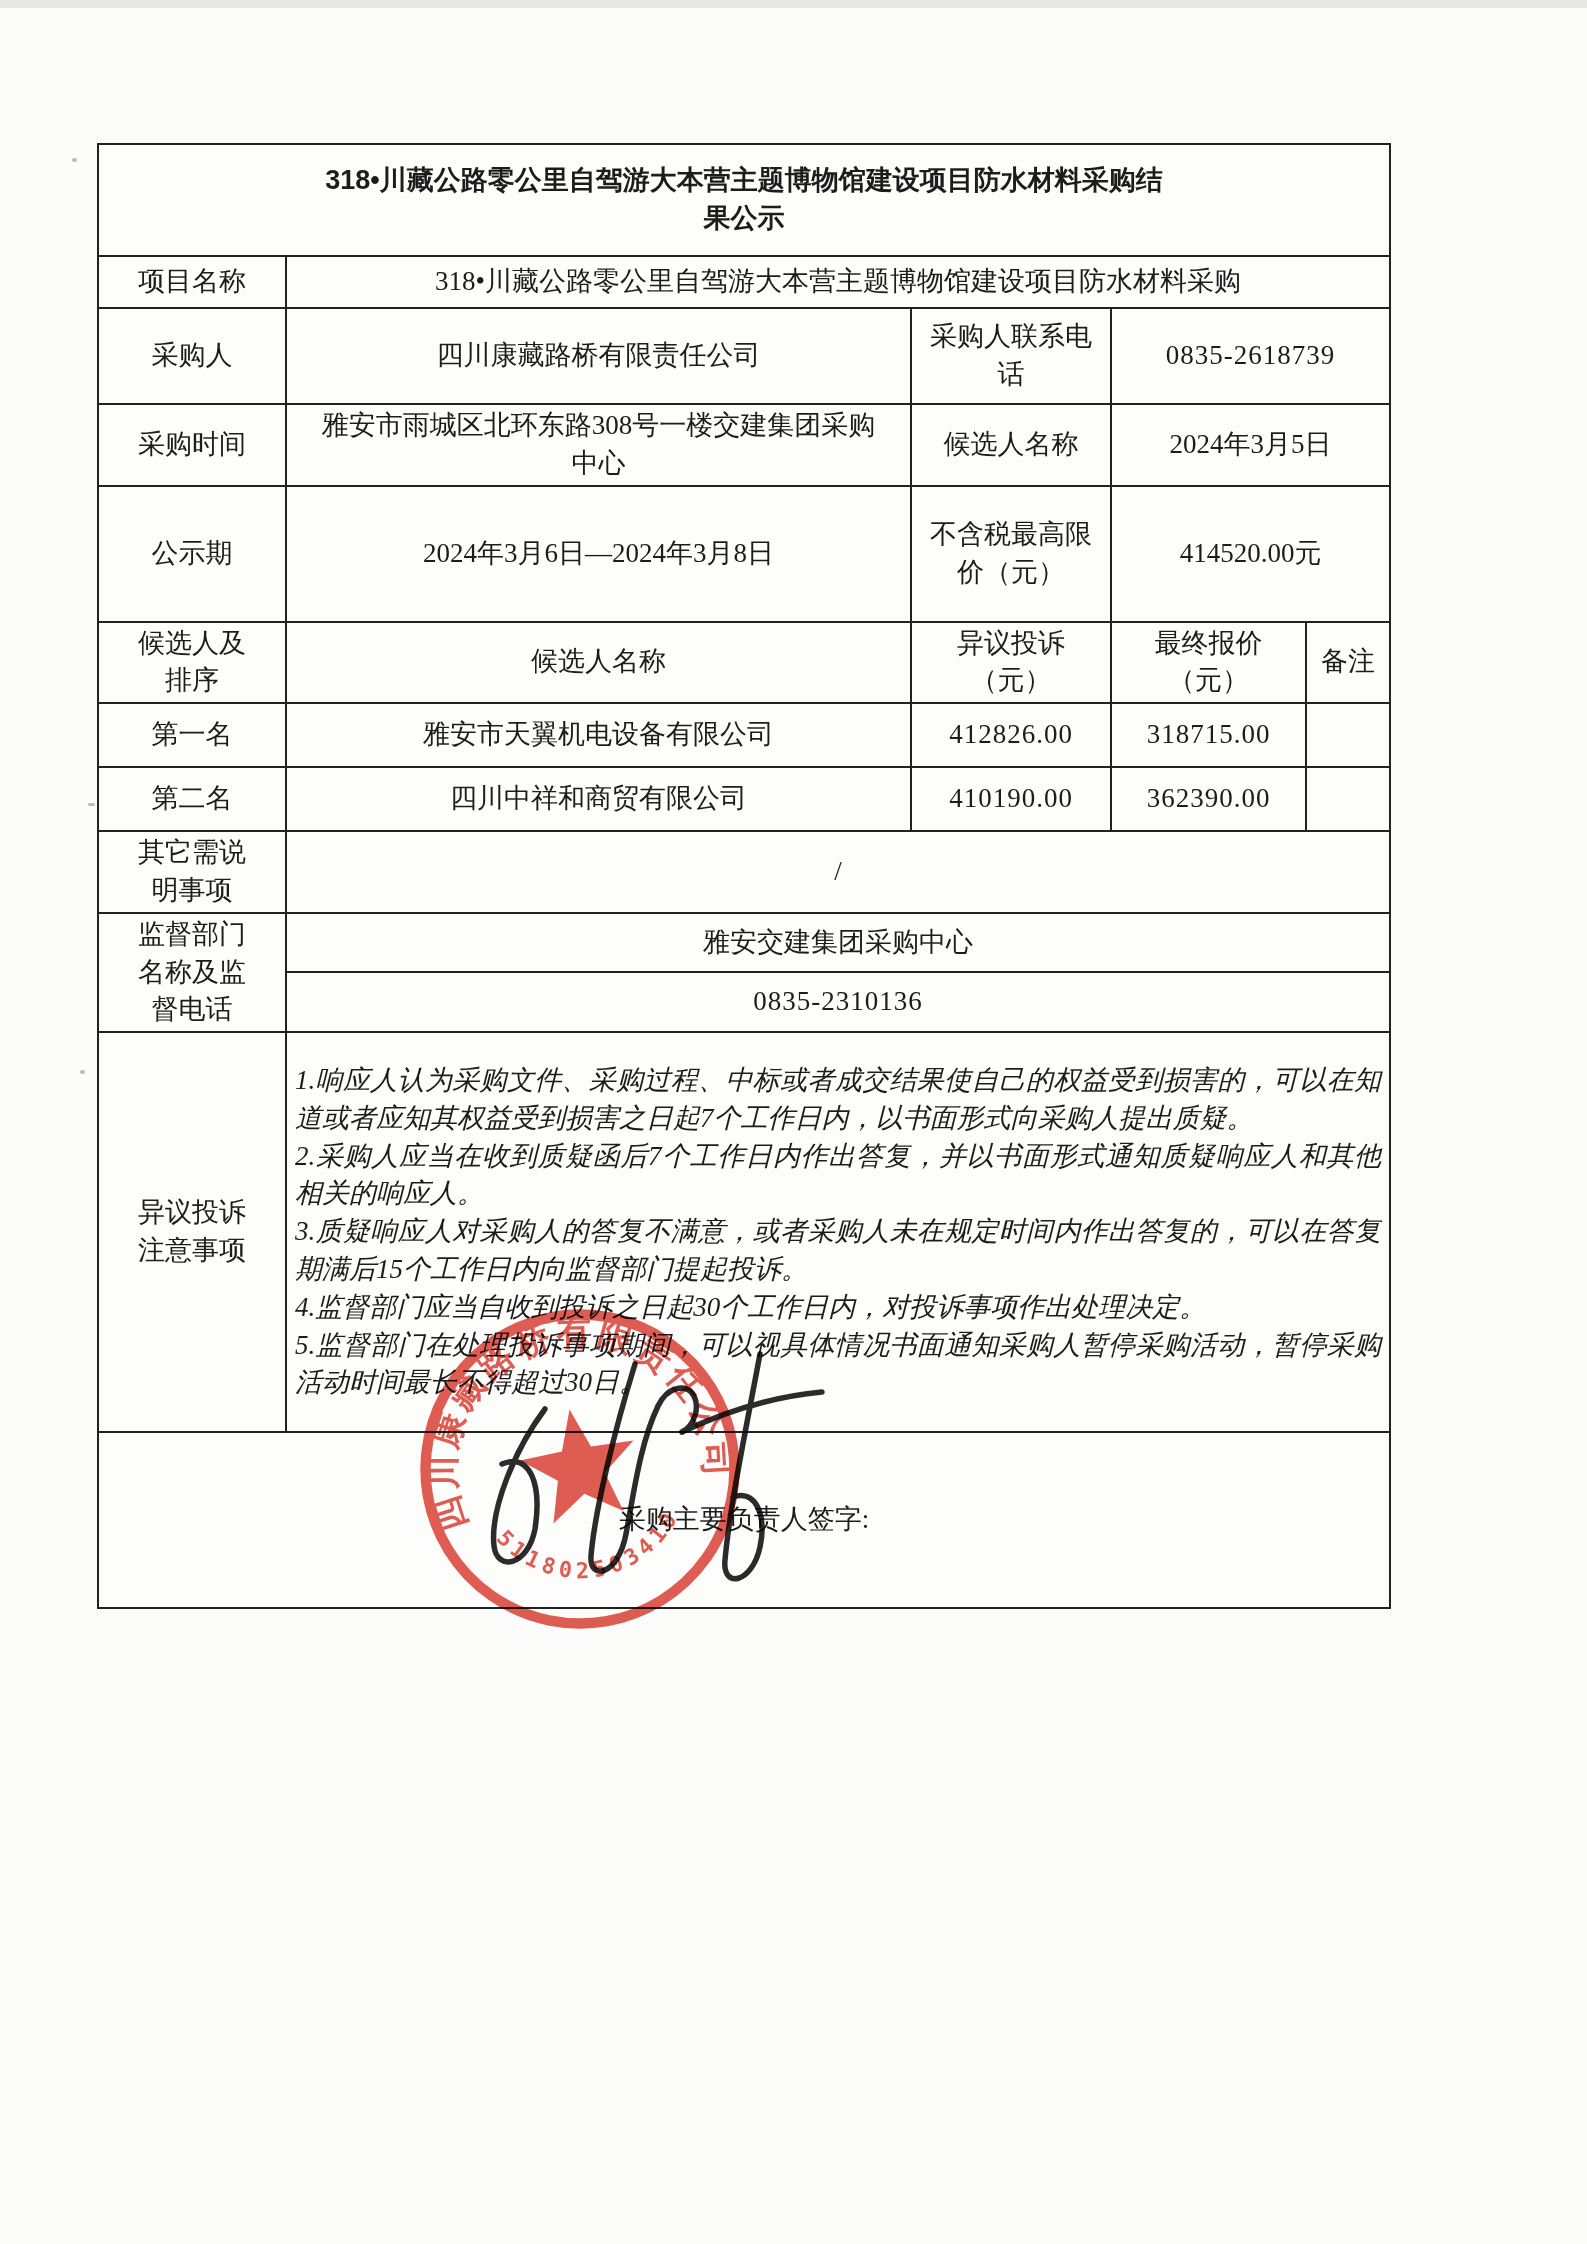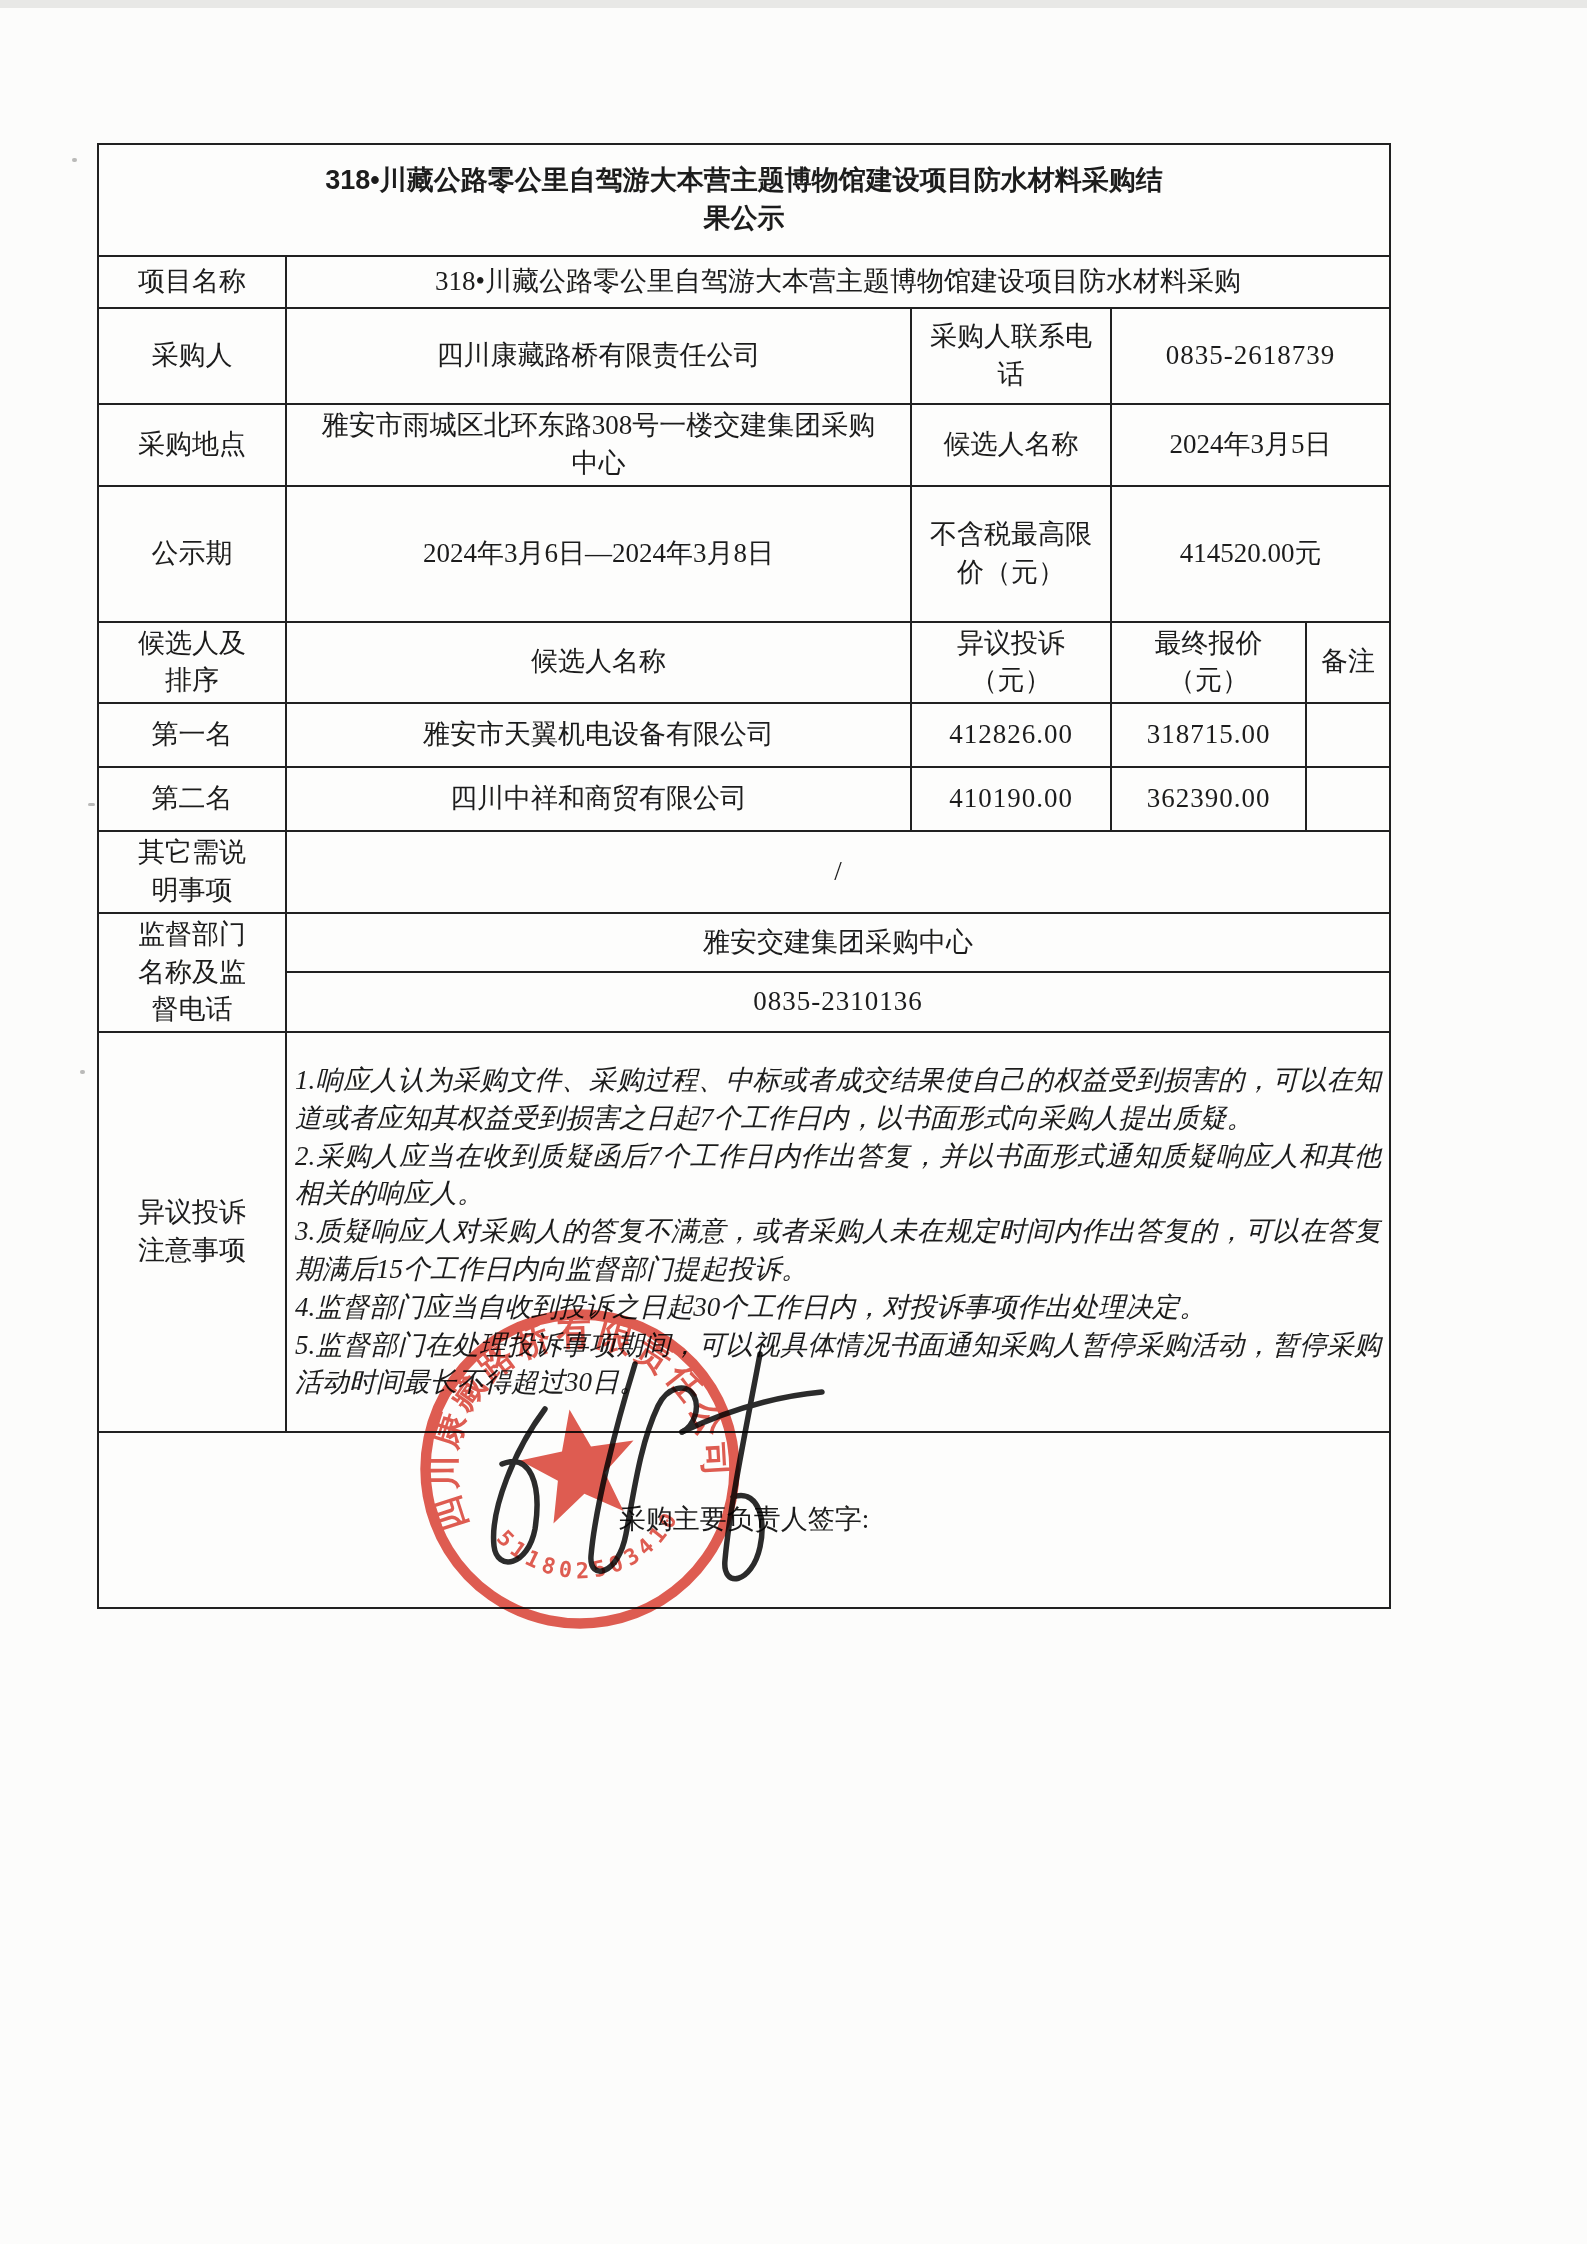--- a/index.html
+++ b/index.html
@@ -68,21 +68,21 @@
 
     <tr style="height:96px">
       <td>采购人</td>
       <td>四川康藏路桥有限责任公司</td>
       <td class="preline">采购人联系电
 话</td>
       <td colspan="2" class="num">0835-2618739</td>
     </tr>
 
     <tr style="height:80px">
-      <td>采购地点</td>
+      <td>采购时间</td>
       <td class="left-val">雅安市雨城区北环东路308号一楼交建集团采购
 中心</td>
       <td>候选人名称</td>
       <td colspan="2">2024年3月5日</td>
     </tr>
 
     <tr style="height:136px">
       <td>公示期</td>
       <td>2024年3月6日—2024年3月8日</td>
       <td class="preline">不含税最高限

